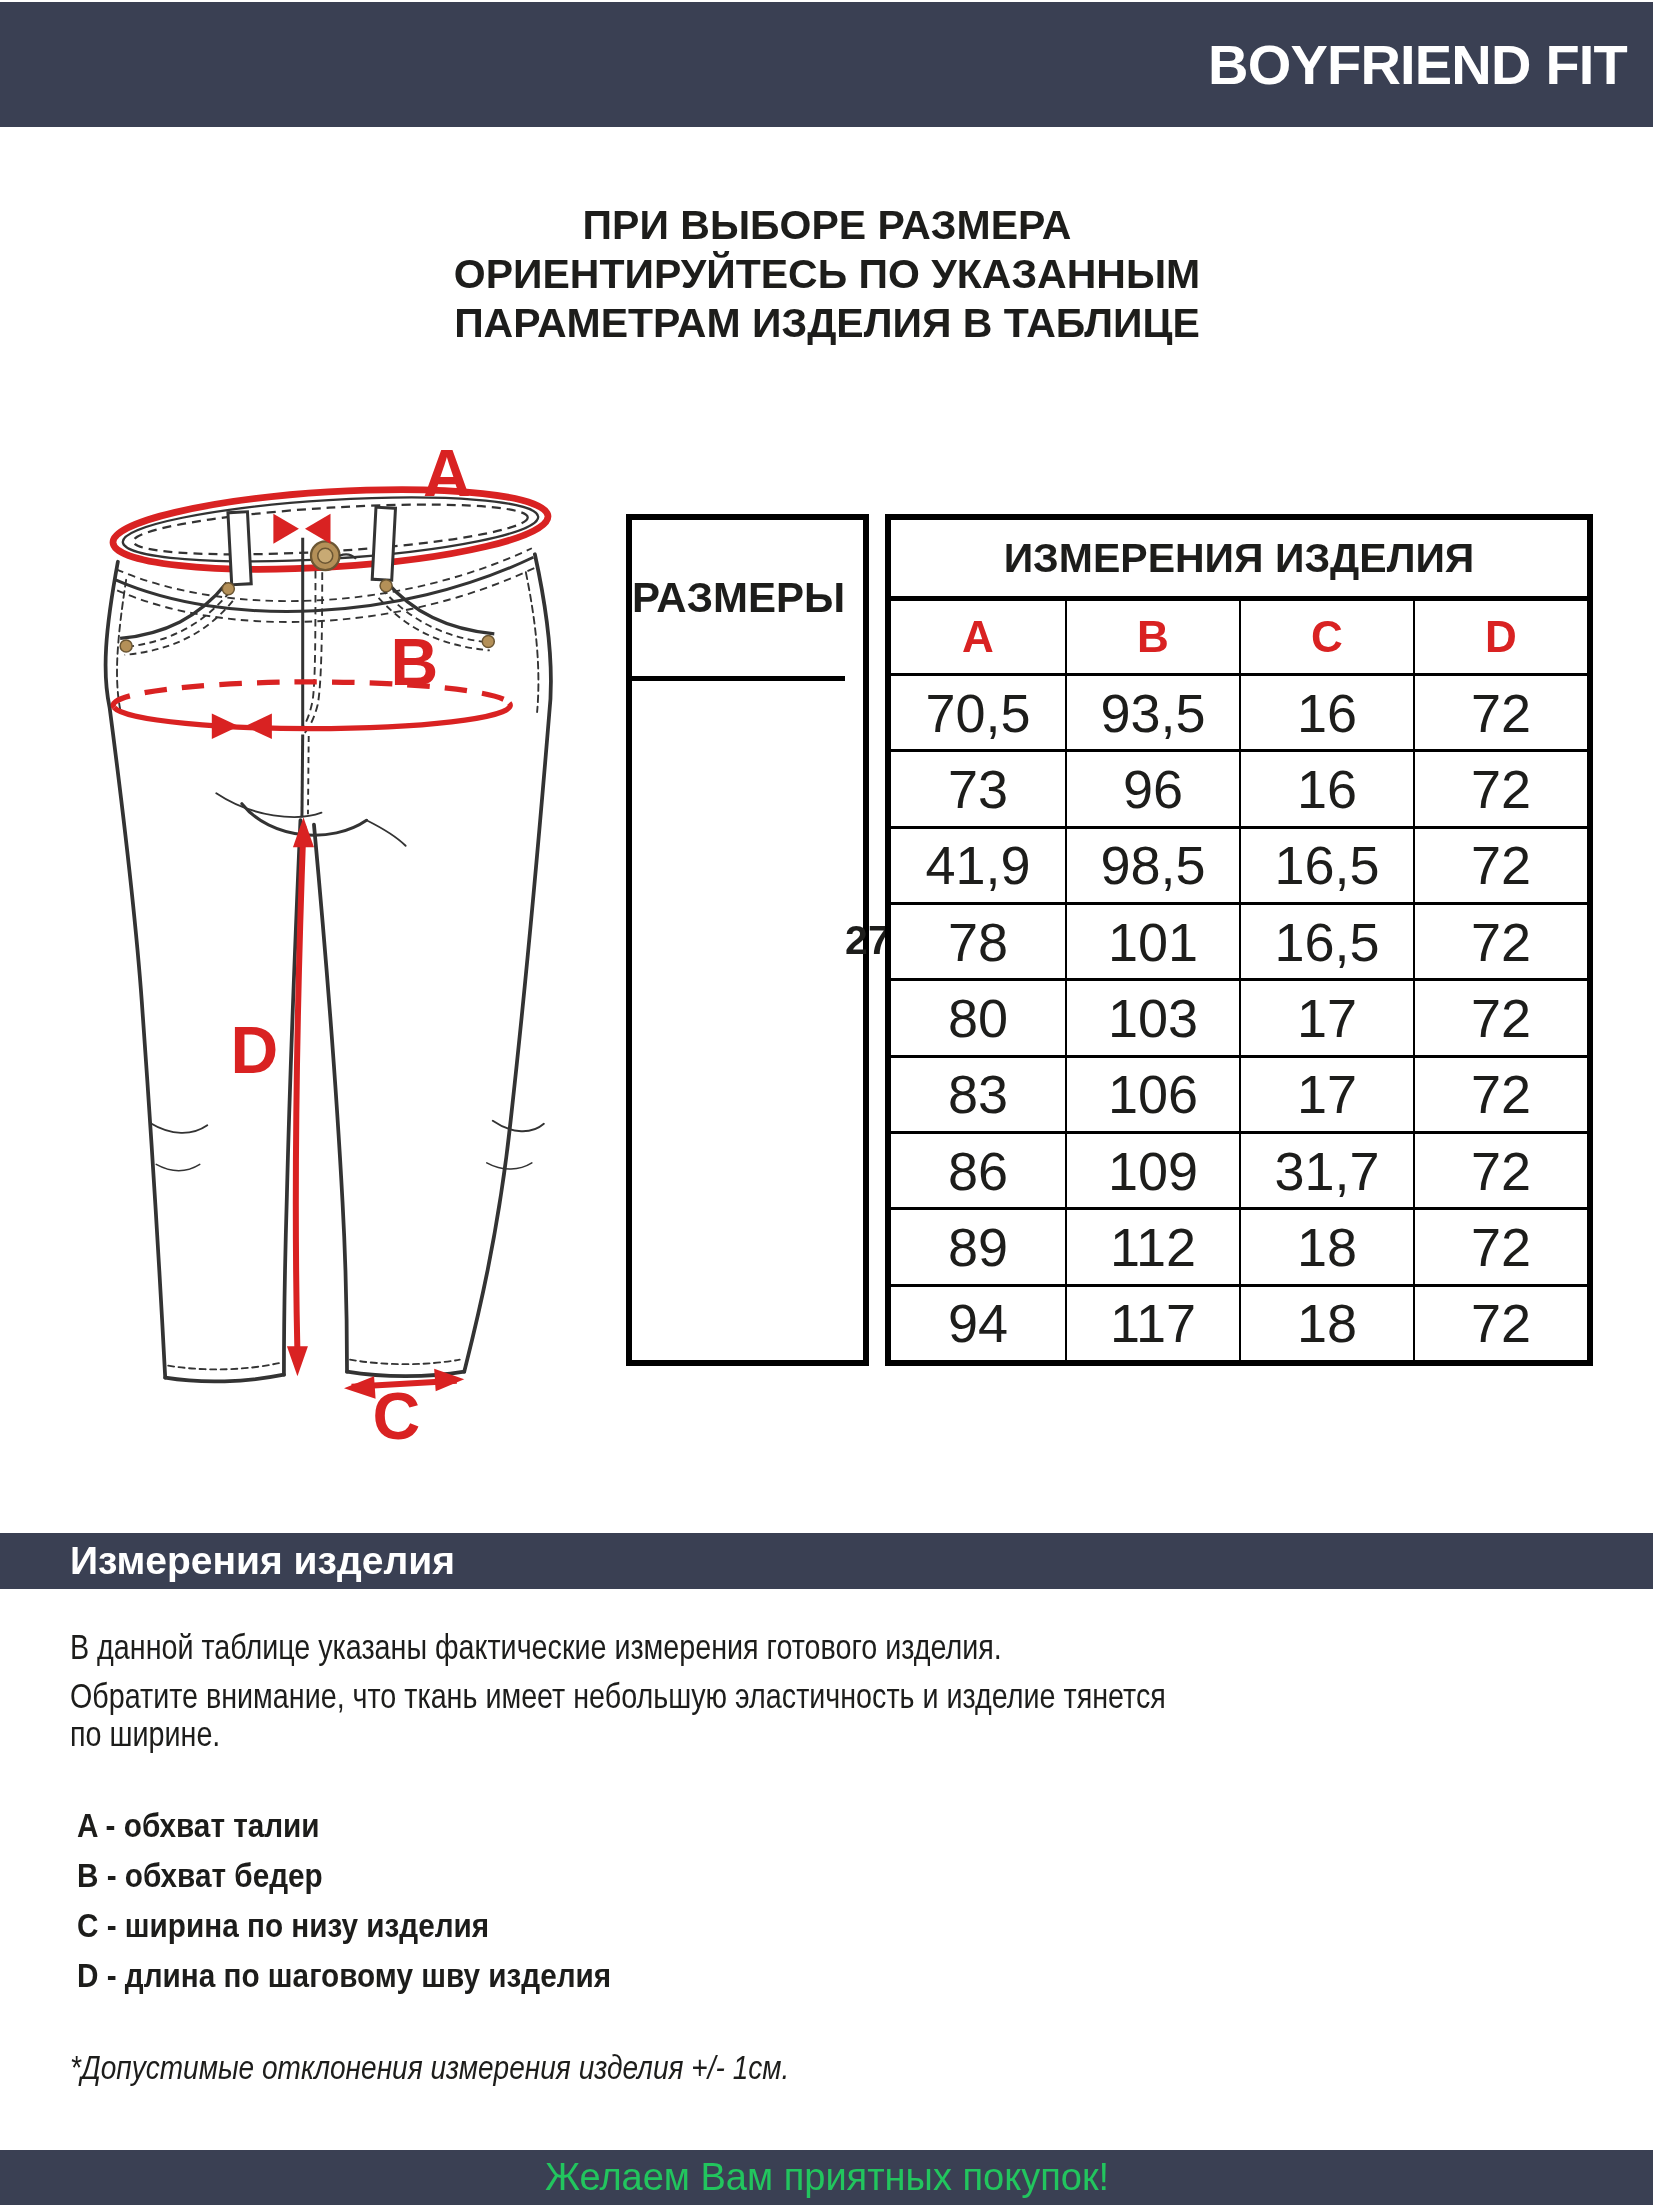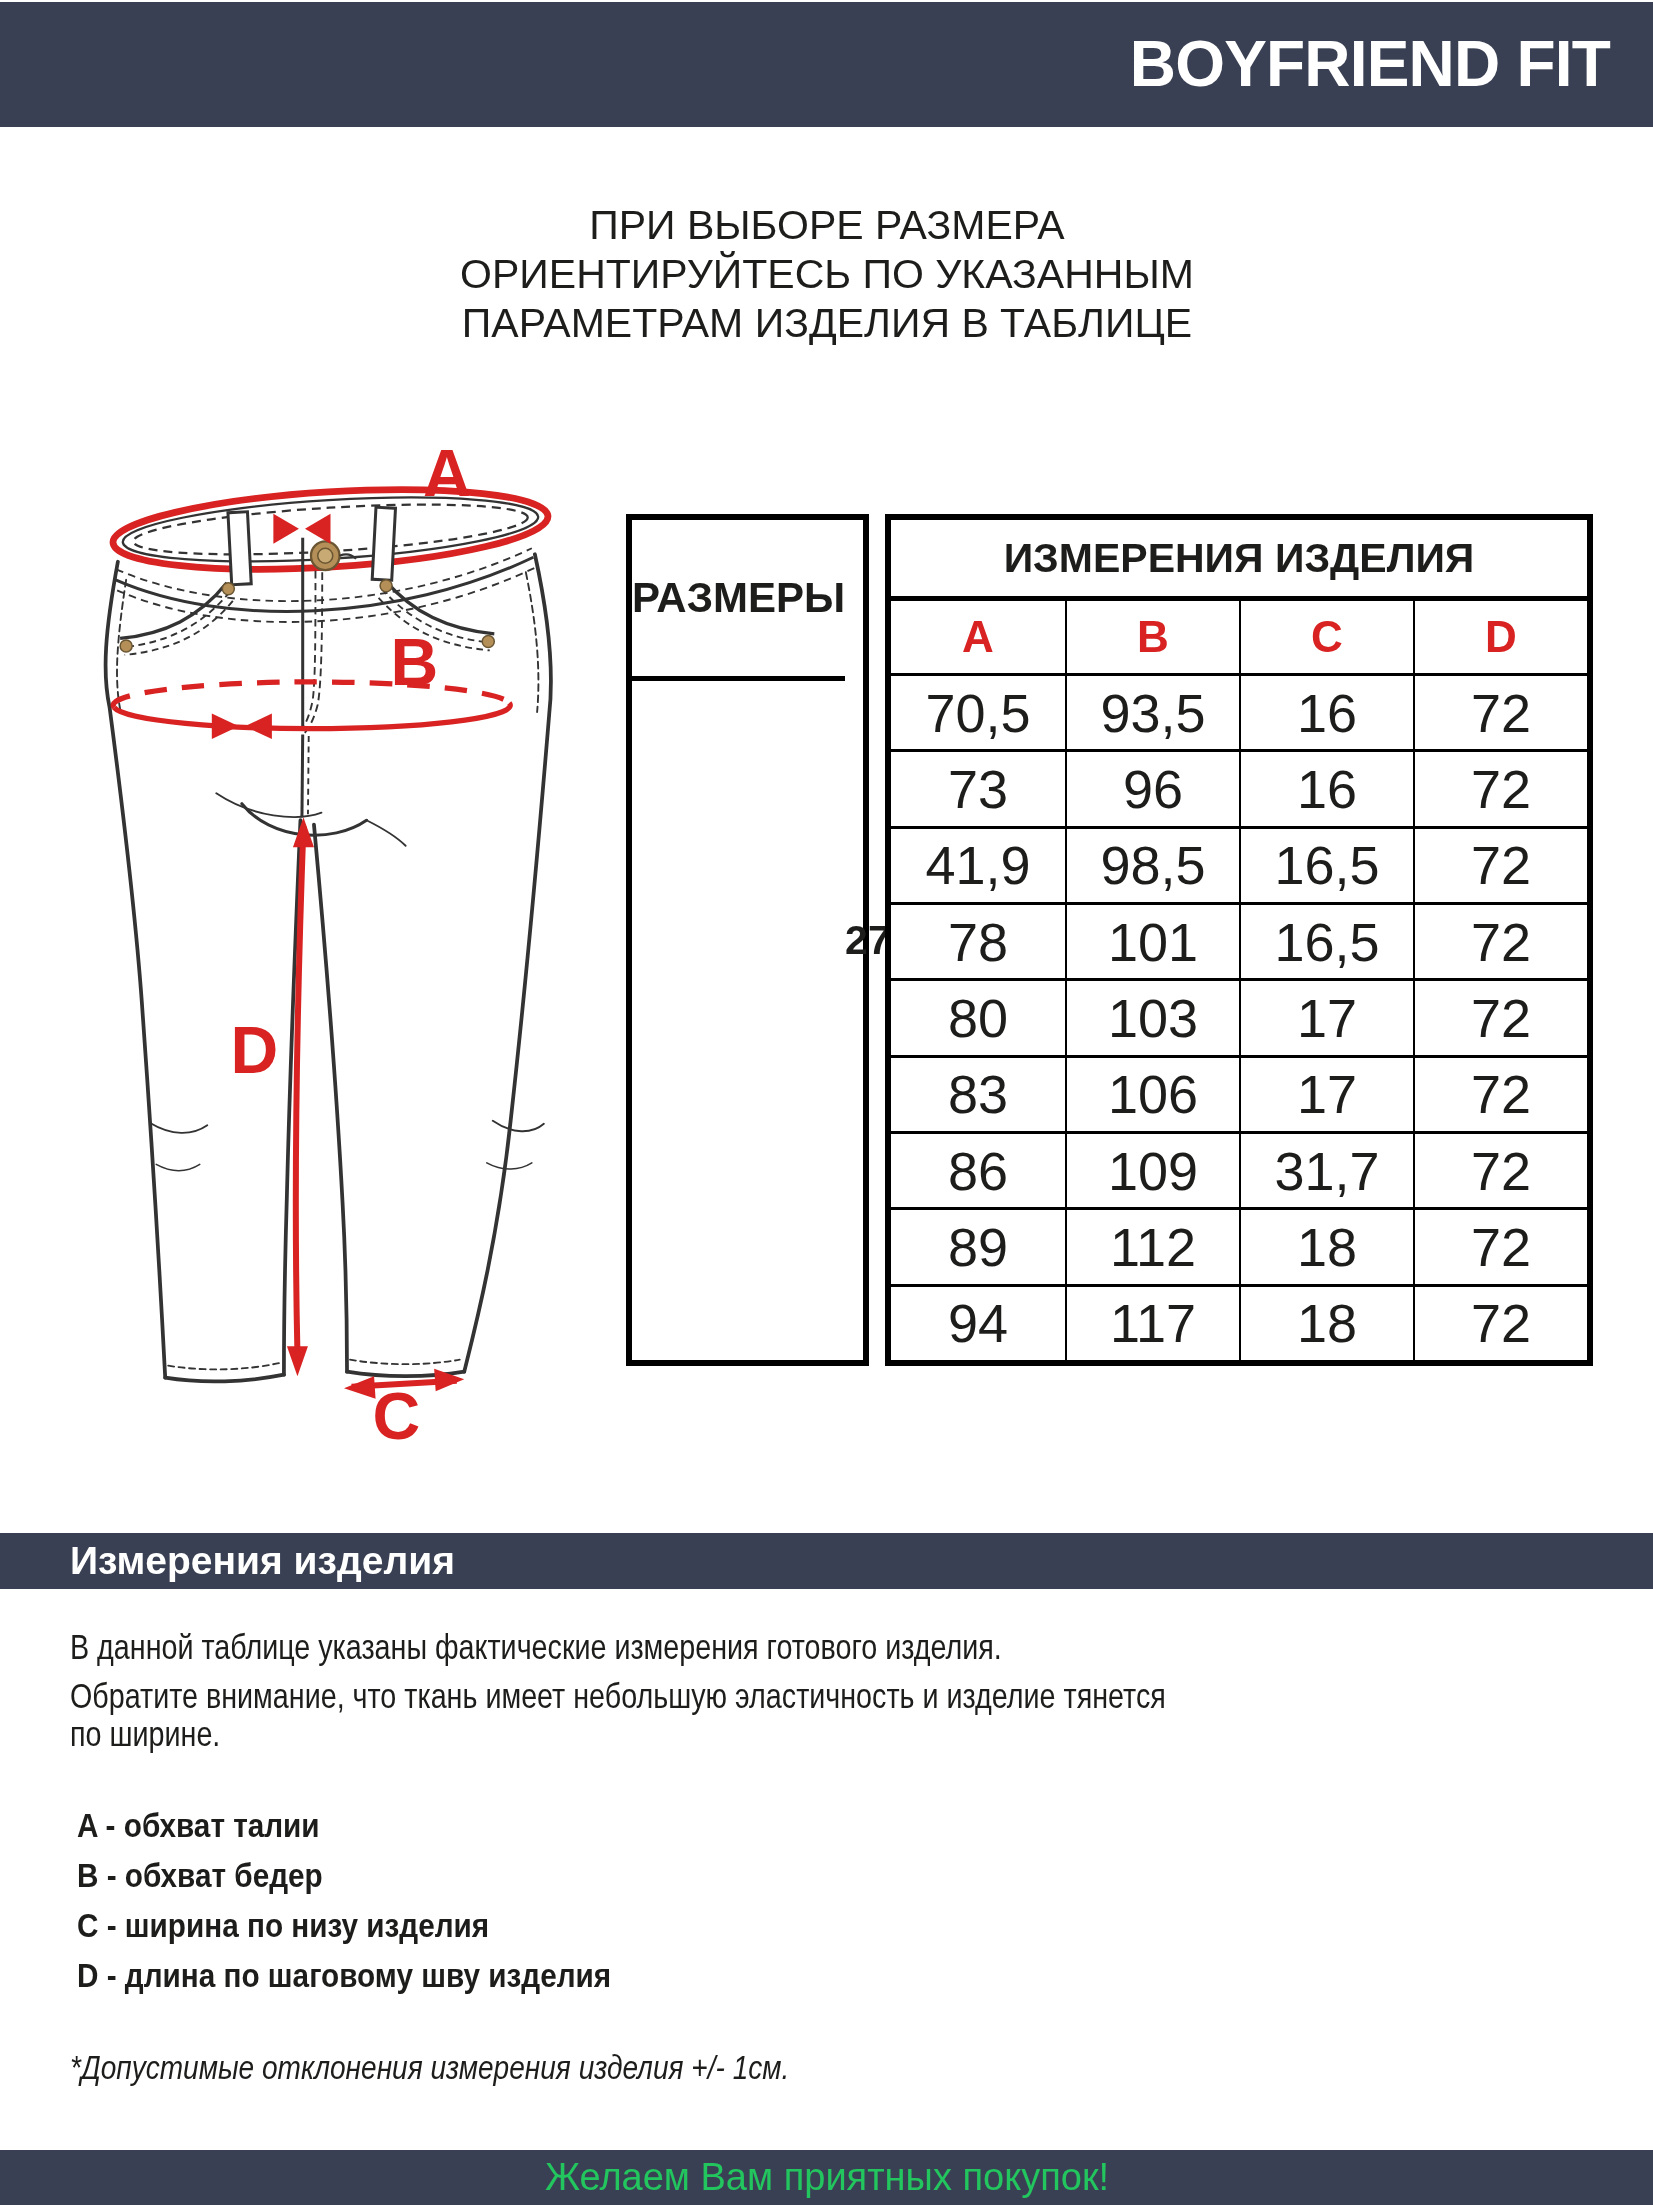--- a/index.html
+++ b/index.html
@@ -12,27 +12,27 @@
     font-family: "Liberation Sans", "DejaVu Sans", sans-serif;
     color: #1d1d1b;
   }
   
   .topbar {
     position: absolute; left: 0; top: 1.5px; width: 100%; height: 125px;
     background: #3a4053;
     display: flex; align-items: center; justify-content: flex-end;
   }
   .topbar .title {
-    color: #ffffff; font-size: 64px; font-weight: bold;
-    letter-spacing: -0.8px; padding-right: 44px; white-space: nowrap;
+    color: #ffffff; font-size: 56px; font-weight: bold;
+    letter-spacing: -0.8px; padding-right: 27px; white-space: nowrap;
   }
   
   .heading {
     position: absolute; left: 0; top: 201px; width: 1654px;
-    text-align: center; font-weight: normal; font-size: 41px; line-height: 49px;
+    text-align: center; font-weight: bold; font-size: 41px; line-height: 49px;
     color: #1d1d1b;
   }
   
   .jeans { position: absolute; left: 45px; top: 443px; width: 571px; height: 1067px; }
   .jeans text { font-family: "Liberation Sans", "DejaVu Sans", sans-serif; font-weight: bold; font-size: 88px; fill: #d92222; }
   
   .sizes-box {
     position: absolute; left: 626px; top: 514px; width: 243px; height: 852px;
     border: 6px solid #000; box-sizing: border-box;
     display: flex; flex-direction: row; background: #fff;

